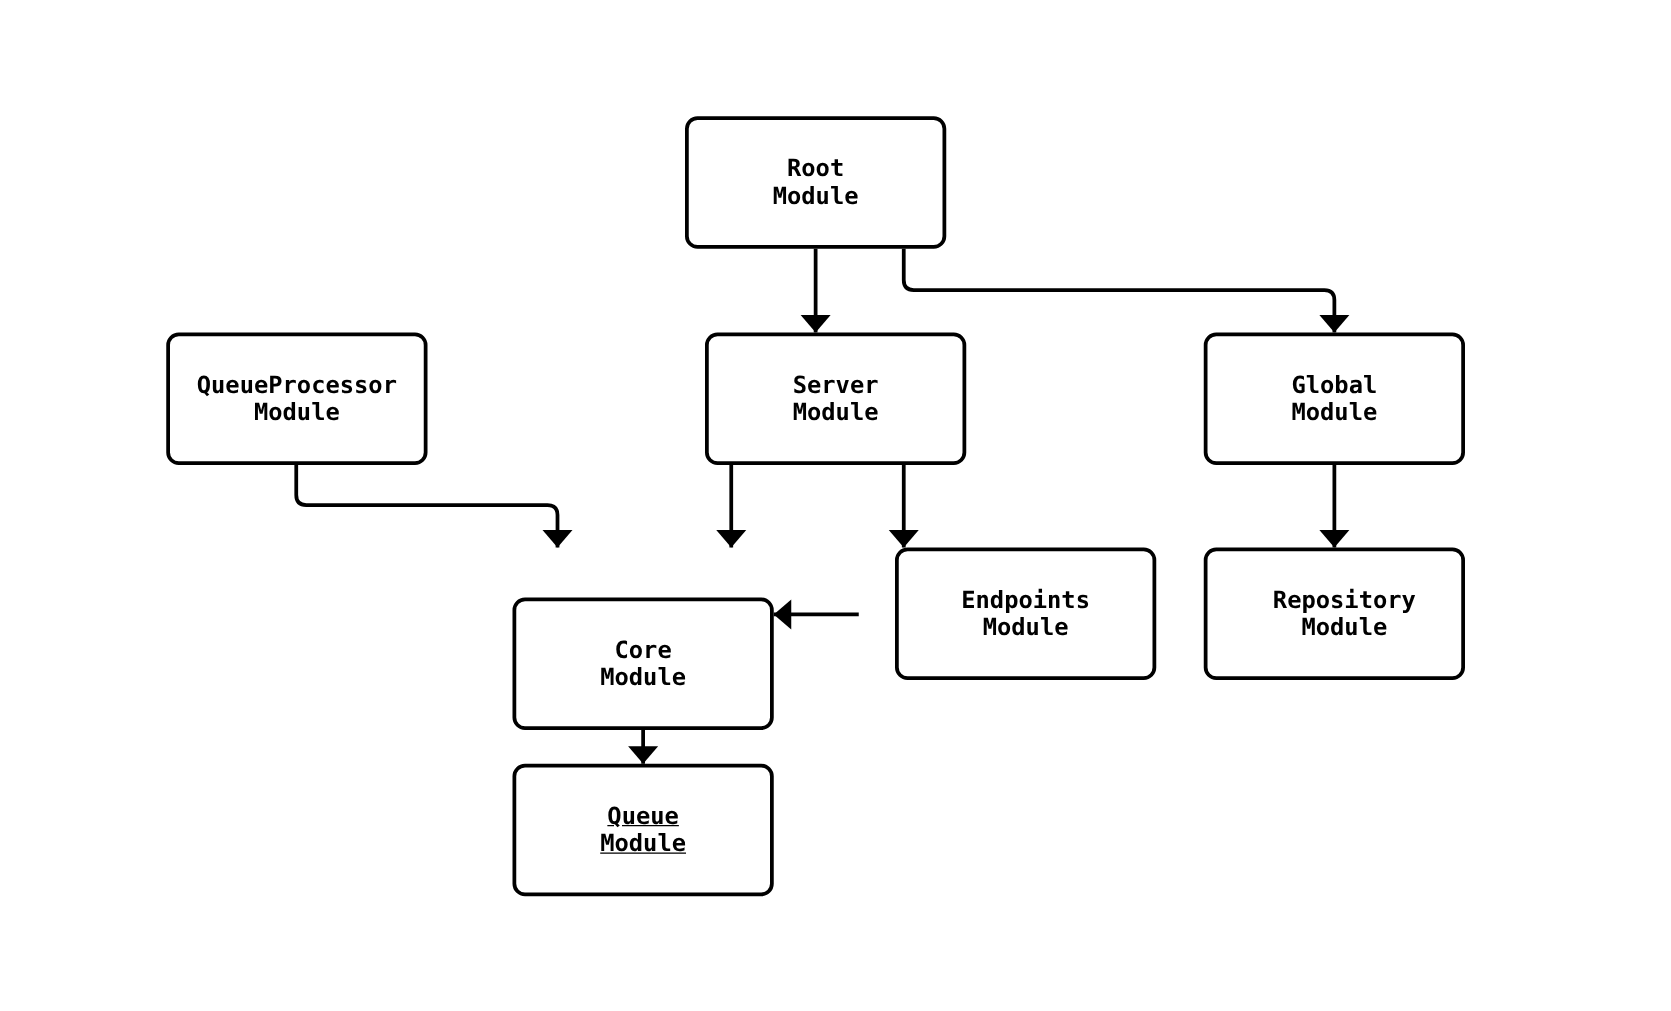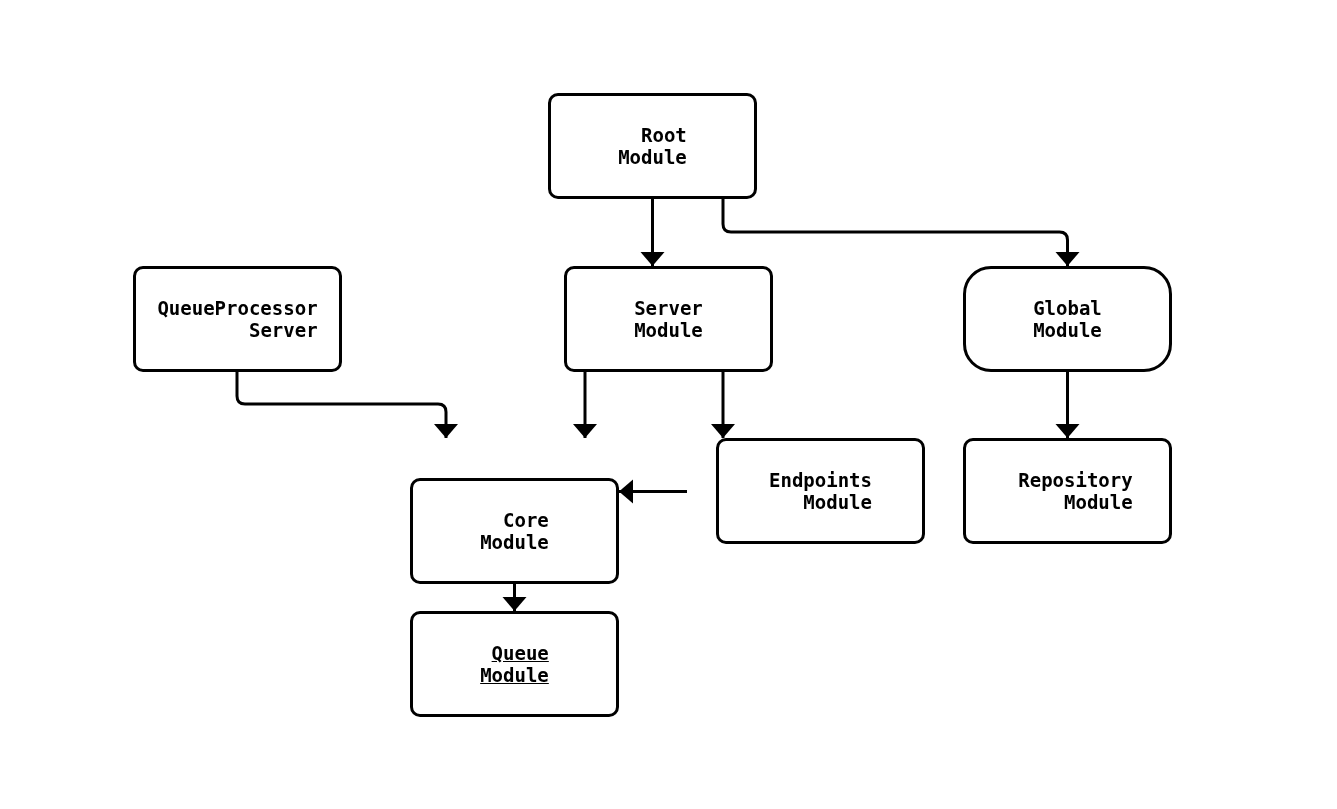--- a/index.html
+++ b/index.html
@@ -37,27 +37,27 @@
     border-radius: 10px;
     display: flex;
     align-items: center;
     justify-content: center;
   }
   .node-label {
     font-size: 19px;
     font-weight: bold;
     line-height: 22px;
     color: #000000;
-    text-align: right;
+    text-align: center;
     white-space: pre-line;
   }
   .n-root        { left: 548px; top: 93px;  }
   .n-qp          { left: 133px; top: 266px; }
   .n-server      { left: 564px; top: 266px; }
-  .n-global      { left: 963px; top: 266px; border-radius: 28px; }
+  .n-global      { left: 963px; top: 266px; }
   .n-core        { left: 410px; top: 438px; margin-top: 40px; }
   .n-endpoints   { left: 716px; top: 438px; }
   .n-repository  { left: 963px; top: 438px; padding-left: 16px; }
   .n-queue       { left: 410px; top: 611px; text-decoration: underline; }
 </style>
 </head>
 <body>
 
 <div class="canvas">
 
@@ -85,21 +85,21 @@
     <path class="edge" d="M 514.5,544 L 514.5,611" marker-end="url(#arrowhead)"></path>
   </svg>
 
   <div class="node n-root">
     <span class="node-label">Root
 Module</span>
   </div>
 
   <div class="node n-qp">
     <span class="node-label">QueueProcessor
-Server</span>
+Module</span>
   </div>
 
   <div class="node n-server">
     <span class="node-label">Server
 Module</span>
   </div>
 
   <div class="node n-global">
     <span class="node-label">Global
 Module</span>

